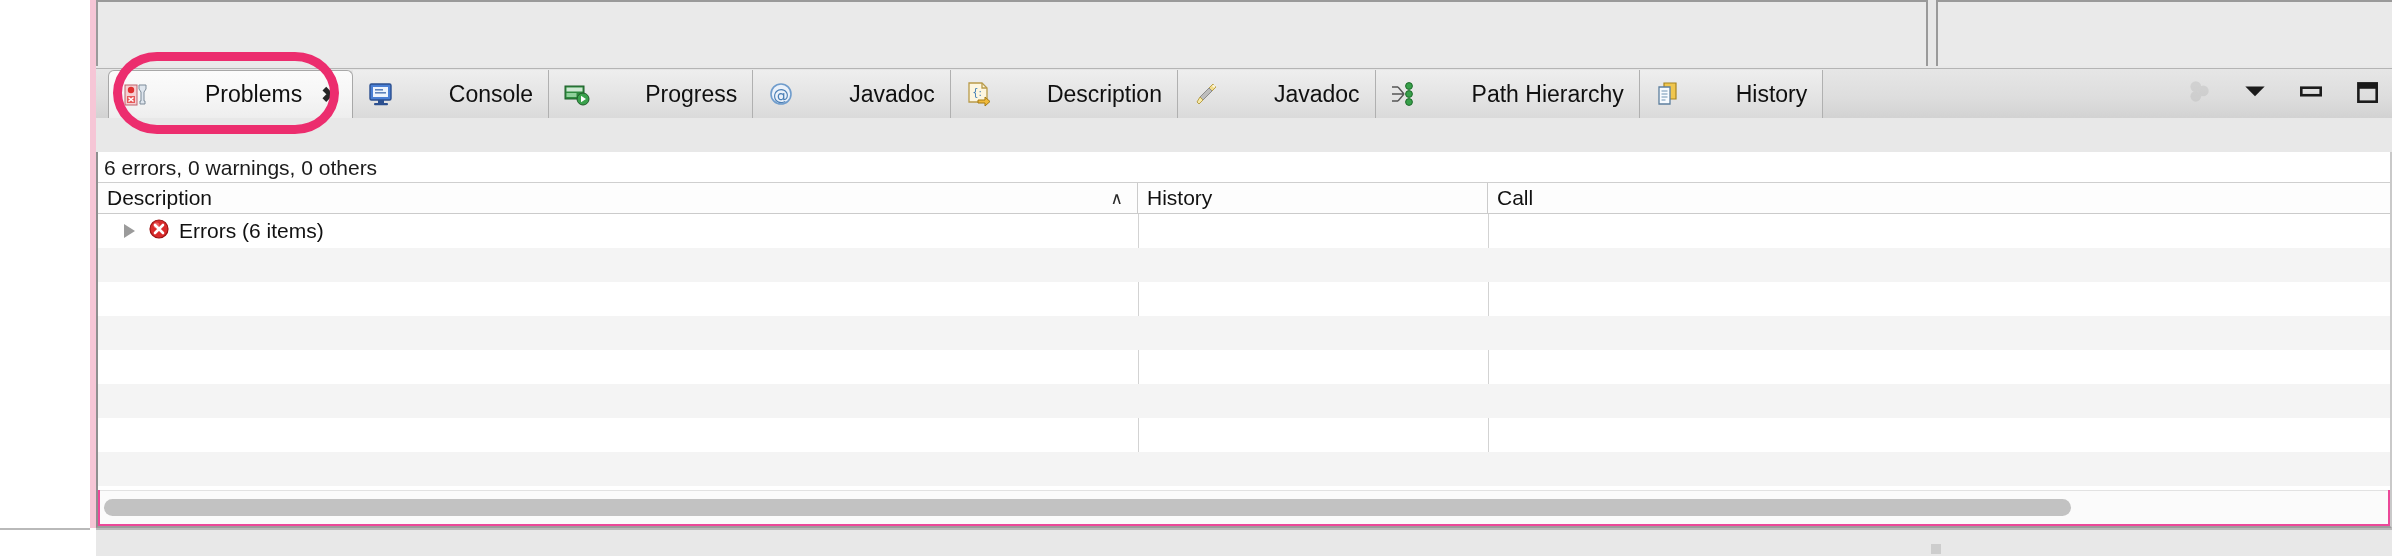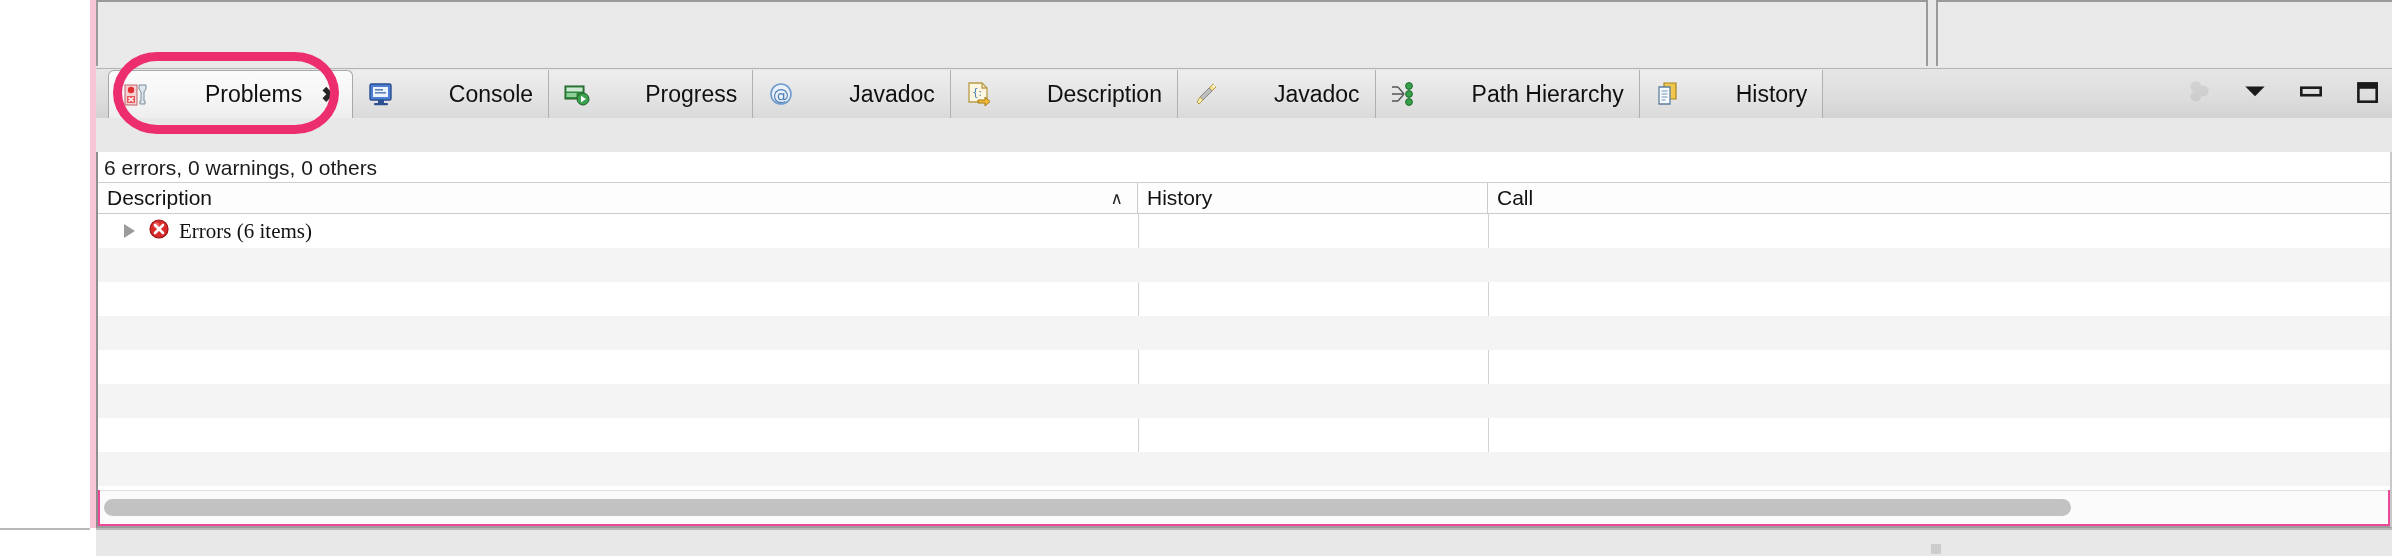--- a/index.html
+++ b/index.html
@@ -235,21 +235,21 @@
   .col-line.l2 { left: 1390px; }
 
   .twisty {
     width: 0; height: 0;
     border-left: 11px solid #9b9b9b;
     border-top: 7px solid transparent;
     border-bottom: 7px solid transparent;
     margin-left: 17px;
     margin-right: 13px;
   }
-  .row-label { font-size: 21px; color: #111; margin-left: 9px; font-family: Liberation Serif, serif; }
+  .row-label { font-size: 21px; color: #111; margin-left: 9px; }
 
   
   .hscroll {
     position: absolute;
     left: 2px; right: 2px; bottom: 2px;
     height: 34px;
     background: #fbfbfb;
     border-top: 1px solid #e2e2e2;
     display: flex;
     align-items: center;

